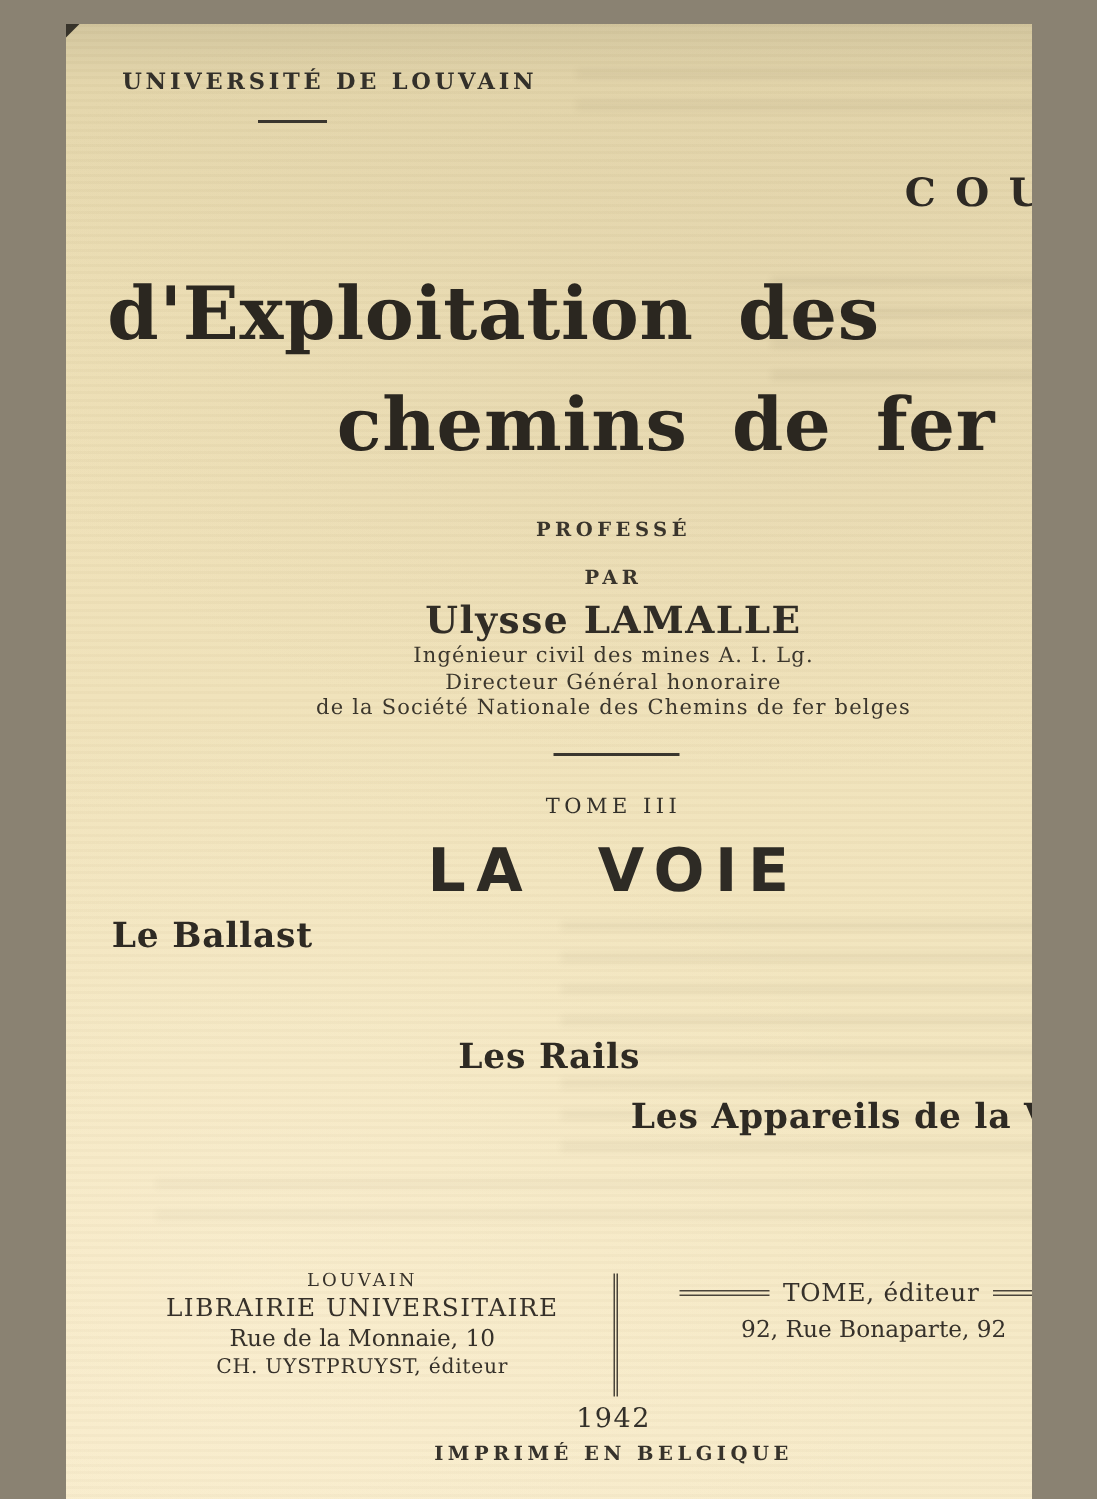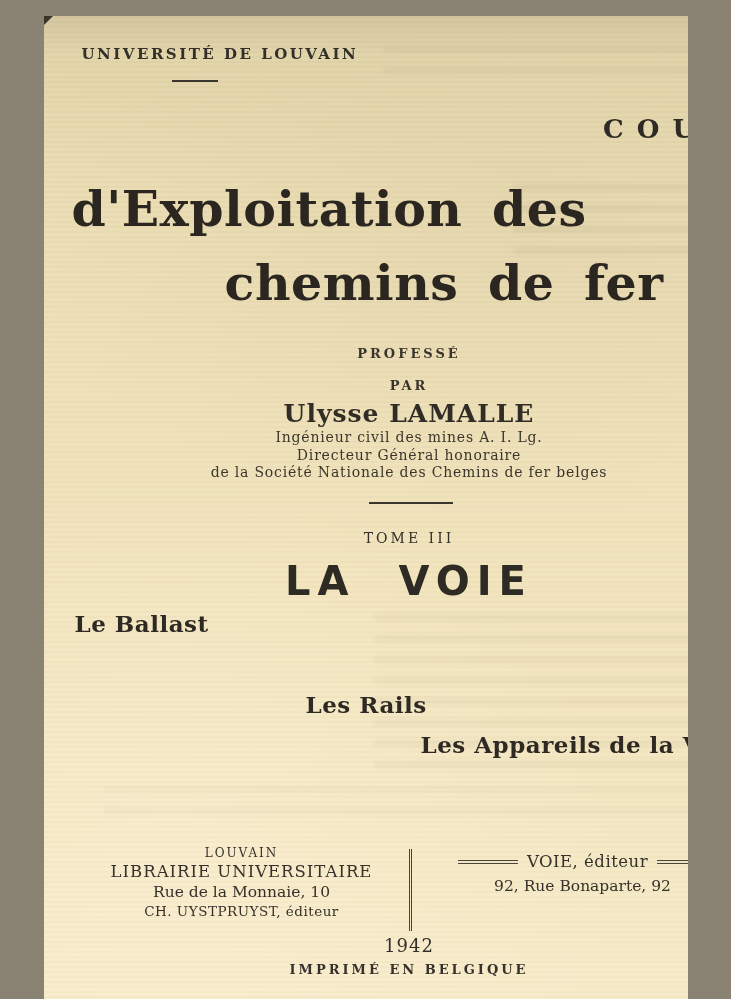--- a/index.html
+++ b/index.html
@@ -196,21 +196,21 @@
     <div class="pub">LIBRAIRIE UNIVERSITAIRE</div>
     <div class="addr">Rue de la Monnaie, 10</div>
     <div class="editor">CH. UYSTPRUYST, éditeur</div>
   </div>
 
   <div class="abs imprint-divider"></div>
 
   <div class="abs imprint-right">
     <div class="pub-line">
       <span class="double-rule left"></span>
-      <span class="pub">VOIE, éditeur</span>
+      <span class="pub">TOME, éditeur</span>
       <span class="double-rule right"></span>
     </div>
     <div class="addr">92, Rue Bonaparte, 92</div>
   </div>
 
   <div class="abs centered year">1942</div>
   <div class="abs centered printed">IMPRIMÉ EN BELGIQUE</div>
 </div>
 
 </body></html>

